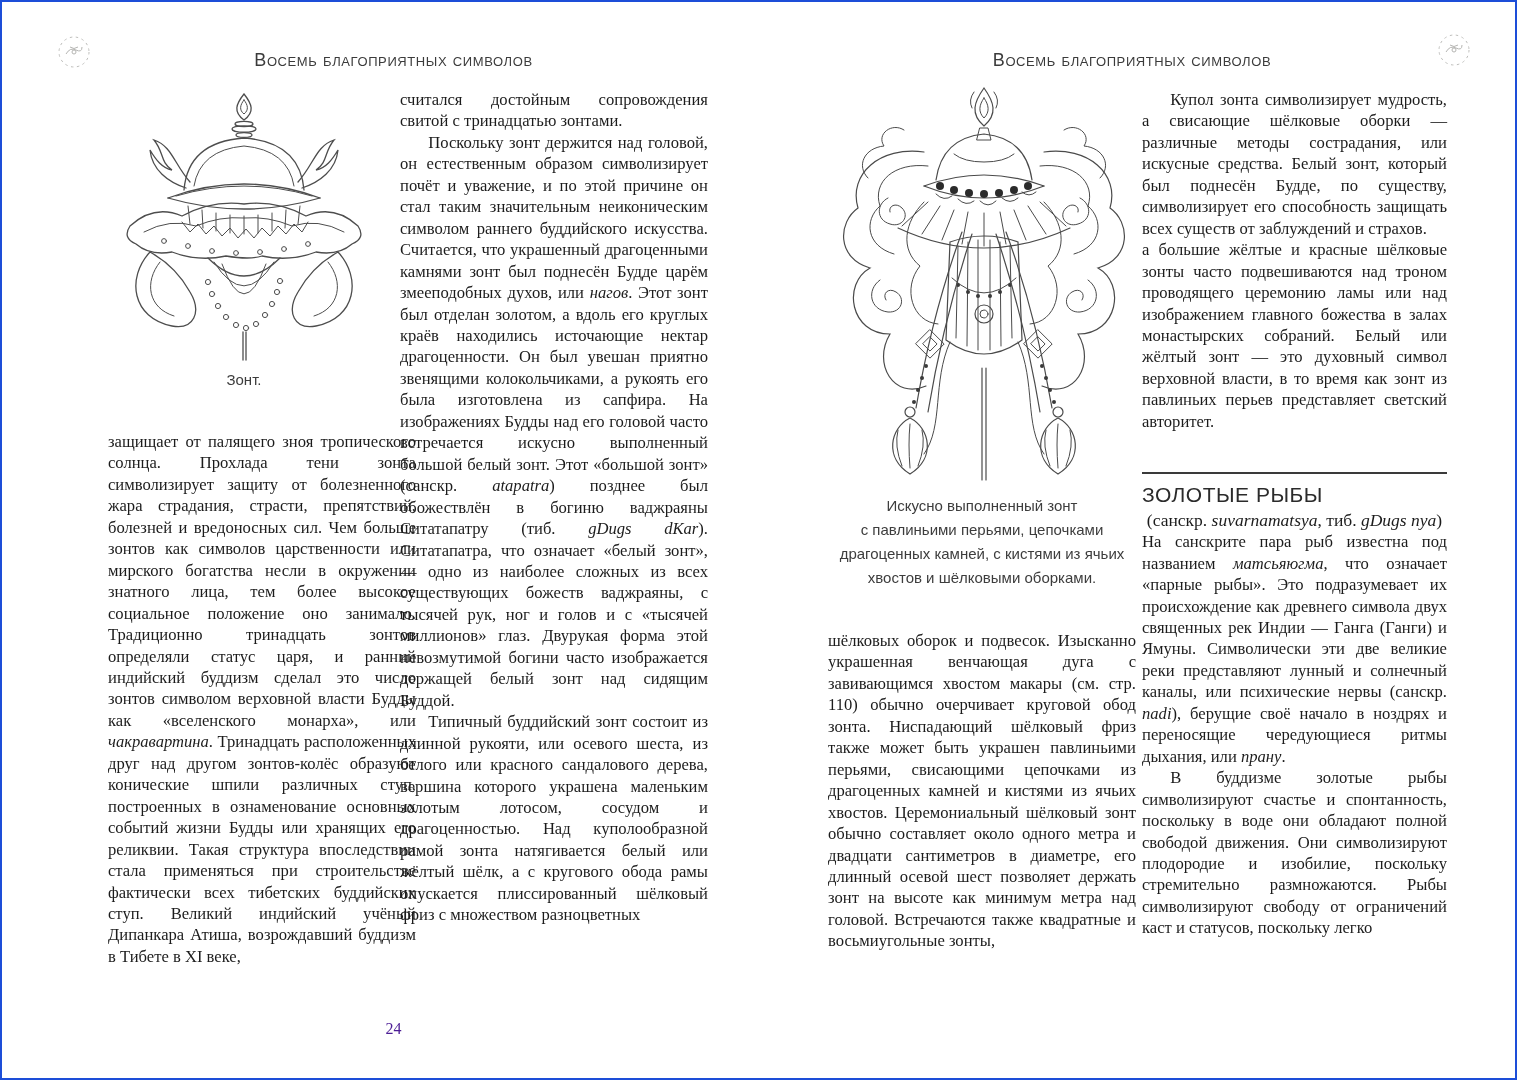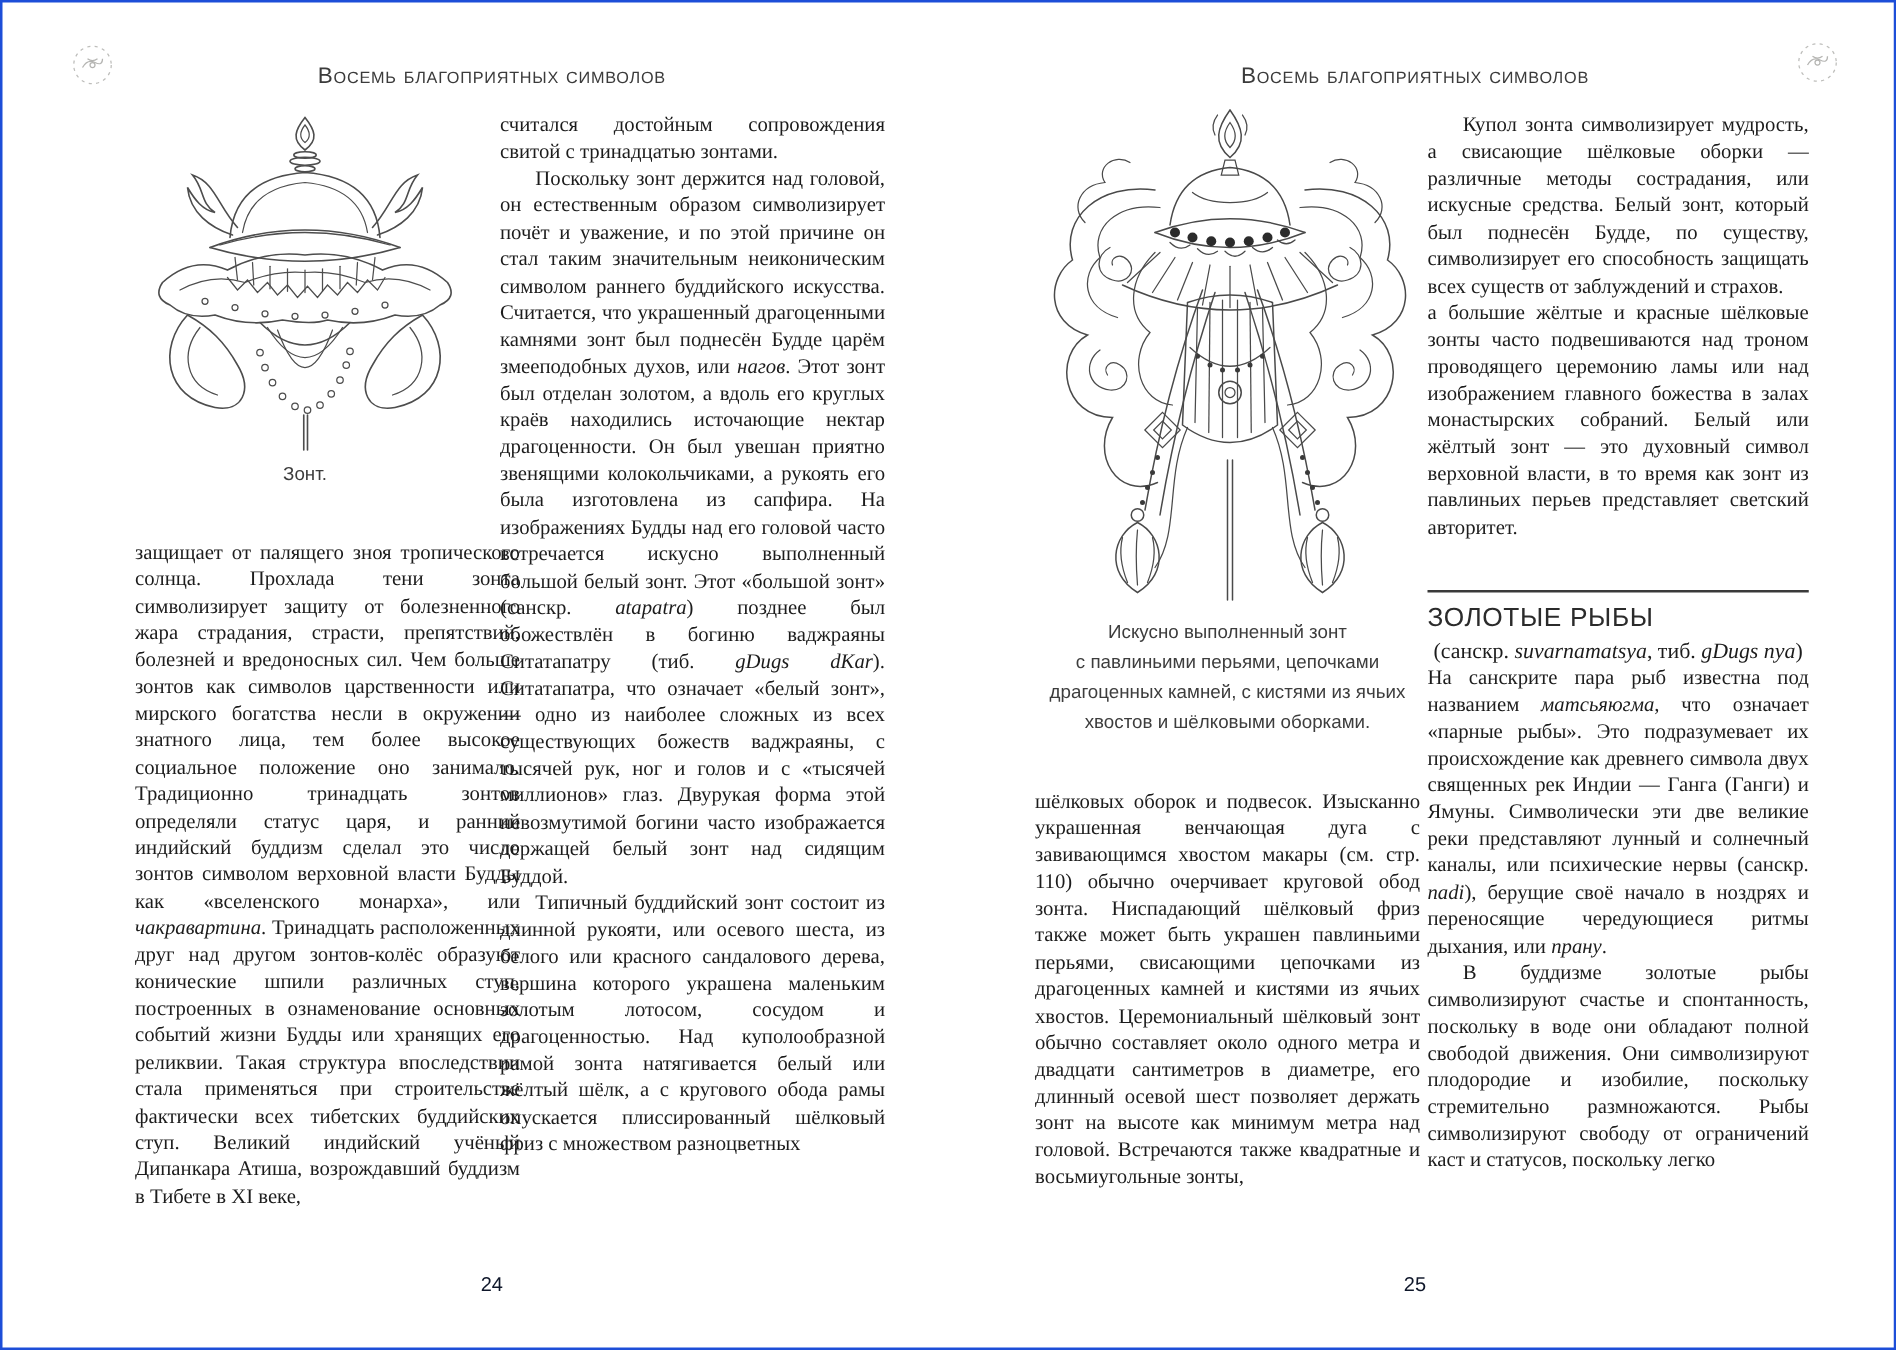--- a/index.html
+++ b/index.html
@@ -9,21 +9,21 @@
   }
   .spread{position:absolute;inset:0;background:#fff;border:2px solid #1d4ed8;box-sizing:border-box;}
   .runhead{
     position:absolute;text-align:center;
     font-family:"Liberation Sans", sans-serif;font-variant:small-caps;
     font-size:18px;letter-spacing:.6px;color:#3b3b3b;
   }
   .ornament{position:absolute;opacity:.65;}
   .pagenum{
     position:absolute;text-align:center;
-    font-family:Liberation Sans, sans-serif;font-size:16px;color:#0f172a;
+    font-family:Liberation Serif, serif;font-size:16px;color:#4c1d95;
   }
   .col{position:absolute;text-align:justify;font-size:16.6px;line-height:21.45px;}
   .para{margin:0;text-indent:0;}
   .para.indent{text-indent:1.7em;}
   .illus{position:absolute;}
   .illus svg{display:block;}
   .caption{
     position:absolute;text-align:center;
     font-family:"Liberation Sans", sans-serif;font-size:15px;line-height:24px;color:#3d3d3d;
     white-space:pre-line;
@@ -279,15 +279,14 @@
     <p class="para">а большие жёлтые и красные шёлковые зонты часто подвешиваются над троном проводящего церемонию ламы или над изображением главного божества в залах монастырских собраний. Белый или жёлтый зонт — это духовный символ верховной власти, в то время как зонт из павлиньих перьев представляет светский авторитет.</p>
     <div class="section-block">
       <div></div>
       <h2 class="section-title">ЗОЛОТЫЕ РЫБЫ</h2>
       <p class="para section-sub">(санскр. <i>suvarnamatsya</i>, тиб. <i>gDugs nya</i>)</p>
     </div>
     <p class="para after-section">На санскрите пара рыб известна под названием <i>матсьяюгма</i>, что означает «парные рыбы». Это подразумевает их происхождение как древнего символа двух священных рек Индии — Ганга (Ганги) и Ямуны. Символически эти две великие реки представляют лунный и солнечный каналы, или психические нервы (санскр. <i>nadi</i>), берущие своё начало в ноздрях и переносящие чередующиеся ритмы дыхания, или <i>прану</i>.</p>
     <p class="para indent">В буддизме золотые рыбы символизируют счастье и спонтанность, поскольку в воде они обладают полной свободой движения. Они символизируют плодородие и изобилие, поскольку стремительно размножаются. Рыбы символизируют свободу от ограничений каст и статусов, поскольку легко</p>
   </div>
 
-  <div class="pagenum" style="left:820px;top:1018px;width:620px;">25</div>
 
 </div>
 
 </body></html>

